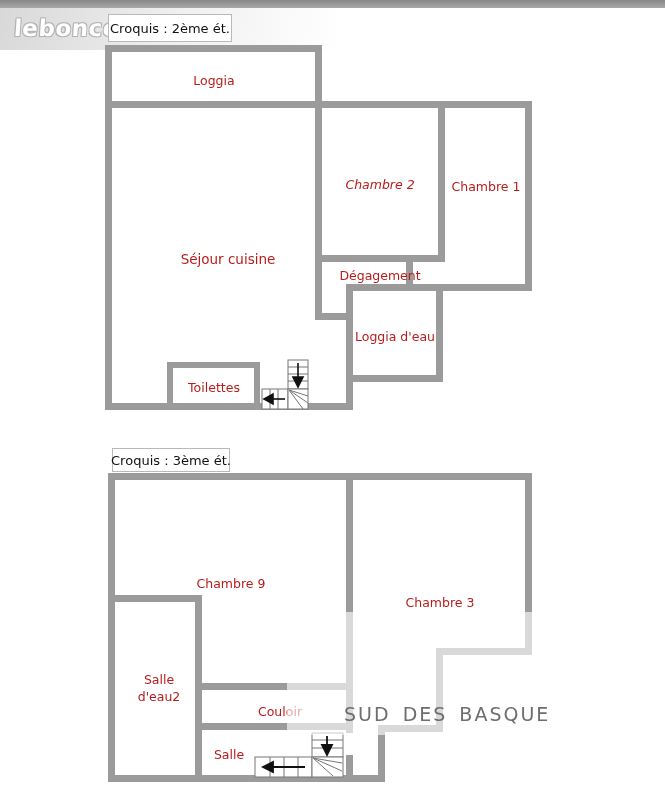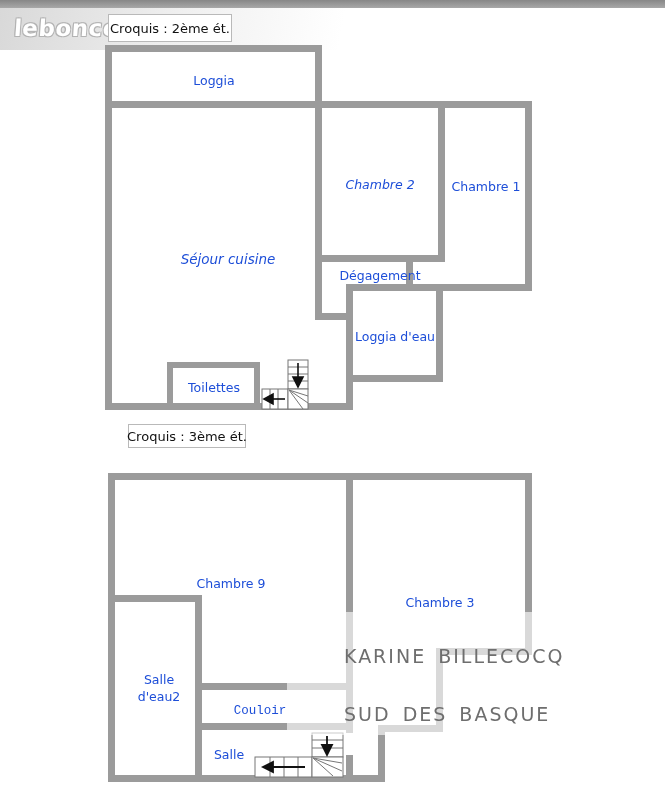--- a/index.html
+++ b/index.html
@@ -9,23 +9,23 @@
           background:linear-gradient(#878787,#a8a8a8);}
   .haze{position:absolute;left:0;top:8px;width:400px;height:42px;
         background:linear-gradient(100deg,rgba(185,185,185,.55) 0%,rgba(215,215,215,.38) 45%,rgba(255,255,255,0) 85%);}
   .logo{position:absolute;left:14px;top:15px;font-size:23px;font-weight:bold;
         letter-spacing:.5px;color:#ffffff;transform:skewX(-4deg);
         text-shadow:-1px -1px 0 #b3b3b3,1px -1px 0 #b3b3b3,-1px 1px 0 #b3b3b3,1px 1px 0 #b3b3b3;}
   .tag{position:absolute;background:#fff;border:1px solid #b9b9b9;
        display:flex;align-items:center;justify-content:center;
        font-size:13px;color:#111;white-space:nowrap;}
   .w{position:absolute;background:#9b9b9b;}
-  .lbl{position:absolute;transform:translate(-50%,-50%);font-size:12.5px;color:#1d4ed8;
+  .lbl{position:absolute;transform:translate(-50%,-50%);font-size:12.5px;color:#b91c1c;
        white-space:nowrap;}
-  .lbl.big{font-size:13.5px;font-style:italic;}
+  .lbl.big{font-size:13.5px;}
   .stairs{position:absolute;}
   .overlay{position:absolute;left:287px;top:612px;width:328px;height:123px;
            background:rgba(255,255,255,.62);z-index:2;}
   .wm{position:absolute;left:344px;font-size:19px;color:#6e6e6e;letter-spacing:2px;
       word-spacing:4px;white-space:nowrap;z-index:3;}
 </style>
 </head>
 <body>
 
 <div id="page">
@@ -84,42 +84,42 @@
       <g stroke="#111" stroke-width="1.6" fill="#111">
         <line x1="38" y1="5" x2="38" y2="20"></line>
         <polygon points="33,19 43,19 38,29"></polygon>
         <line x1="25" y1="41" x2="12" y2="41"></line>
         <polygon points="13,36 13,46 4,41"></polygon>
       </g>
     </svg>
   </div>
 
   <div>
-    <div class="tag" style="left:112px;top:424px;width:116px;height:22px;margin-left:16px;">Croquis : 3ème ét.</div>
+    <div class="tag" style="left:112px;top:448px;width:116px;height:22px;">Croquis : 3ème ét.</div>
 
     <div class="w" style="left:108px;top:473px;width:424px;height:7px;"></div>
     <div class="w" style="left:108px;top:473px;width:7px;height:309px;"></div>
     <div class="w" style="left:346px;top:473px;width:7px;height:260px;"></div>
     <div class="w" style="left:525px;top:473px;width:7px;height:182px;"></div>
     <div class="w" style="left:108px;top:595px;width:94px;height:7px;"></div>
     <div class="w" style="left:195px;top:595px;width:7px;height:187px;"></div>
     <div class="w" style="left:202px;top:683px;width:151px;height:7px;"></div>
     <div class="w" style="left:202px;top:723px;width:151px;height:7px;"></div>
     <div class="w" style="left:436px;top:648px;width:96px;height:7px;"></div>
     <div class="w" style="left:436px;top:648px;width:7px;height:84px;"></div>
     <div class="w" style="left:378px;top:725px;width:65px;height:7px;"></div>
     <div class="w" style="left:378px;top:725px;width:7px;height:57px;"></div>
     <div class="w" style="left:346px;top:755px;width:7px;height:27px;"></div>
     <div class="w" style="left:108px;top:775px;width:277px;height:7px;"></div>
 
     <span class="lbl" style="left:231px;top:583px;">Chambre 9</span>
     <span class="lbl" style="left:440px;top:602px;">Chambre 3</span>
     <span class="lbl" style="left:159px;top:679px;">Salle</span>
     <span class="lbl" style="left:159px;top:696px;">d'eau2</span>
-    <span class="lbl" style="left:260px;top:711px;font-family:Liberation Mono, monospace;">Couloir</span>
+    <span class="lbl" style="left:280px;top:711px;">Couloir</span>
     <span class="lbl" style="left:229px;top:754px;">Salle</span>
 
     <svg class="stairs" style="left:253px;top:731px;" width="92" height="48">
       <g fill="#ffffff" stroke="#777" stroke-width="1">
         <rect x="59" y="2" width="31" height="24"></rect>
         <rect x="2" y="26" width="57" height="20"></rect>
         <rect x="59" y="26" width="31" height="20"></rect>
       </g>
       <g stroke="#777" stroke-width="1">
         <line x1="59" y1="9" x2="90" y2="9"></line>
@@ -134,16 +134,15 @@
       <g stroke="#111" stroke-width="1.8" fill="#111">
         <line x1="74" y1="5" x2="74" y2="15"></line>
         <polygon points="69,14 79,14 74,24"></polygon>
         <line x1="52" y1="36" x2="19" y2="36"></line>
         <polygon points="20,31 20,41 10,36"></polygon>
       </g>
     </svg>
   </div>
 
   <div class="overlay"></div>
-  <div class="wm" style="top:645px;">KARINE BILLECOCQ</div>
   <div class="wm" style="top:703px;">SUD DES BASQUE</div>
 
 </div>
 
 </body></html>

